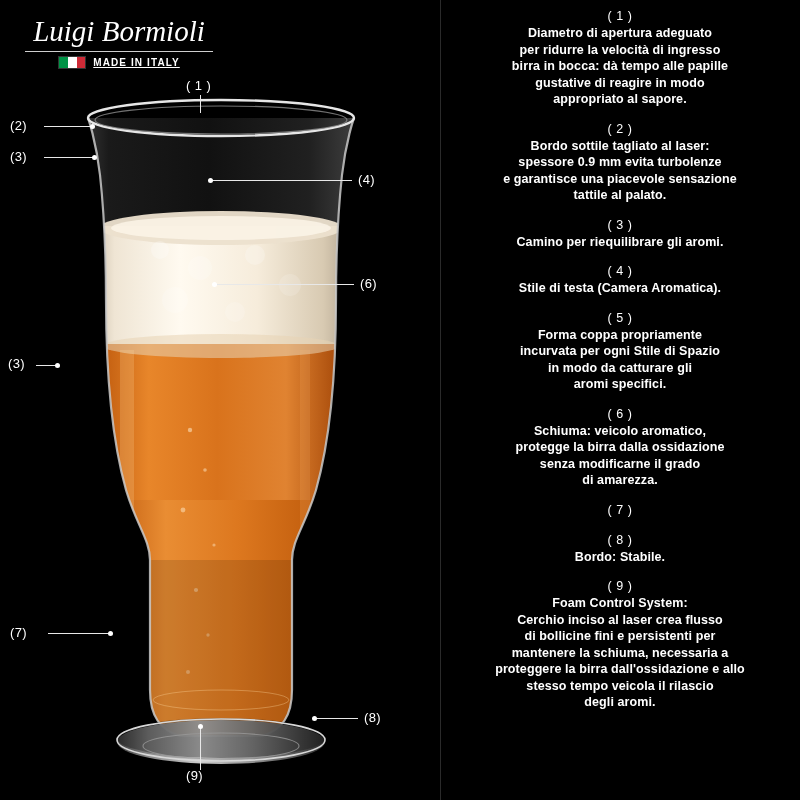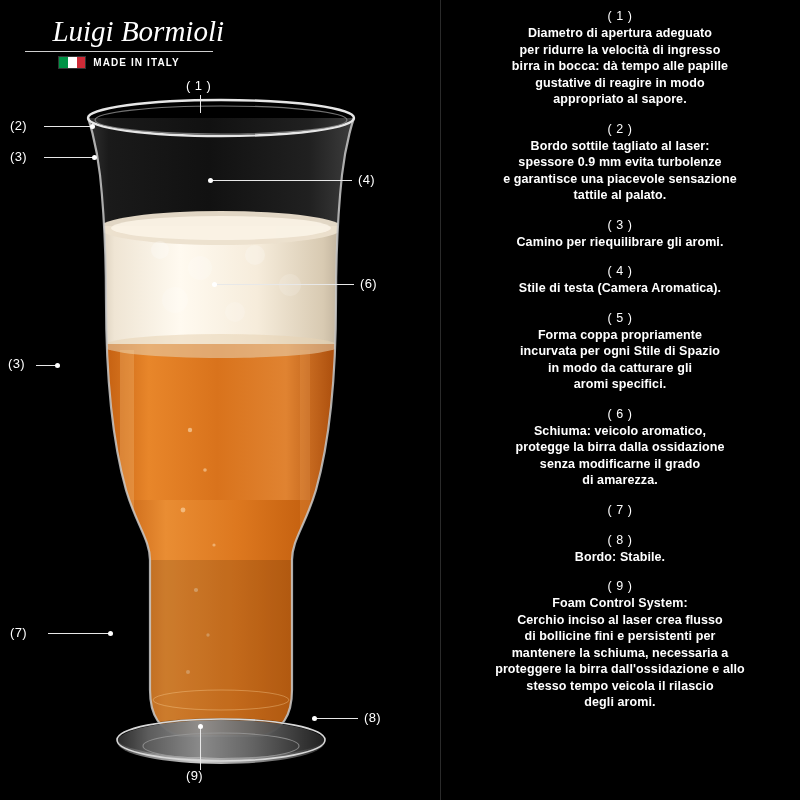--- a/index.html
+++ b/index.html
@@ -20,21 +20,21 @@
     height: 800px;
     background: #000000;
   }
 
   
   #brand {
     position: absolute;
     left: 14px;
     top: 14px;
     width: 210px;
-    text-align: right;
+    text-align: center;
   }
   #brand .wordmark {
     font-family: "Liberation Serif", serif;
     font-style: italic;
     font-size: 29px;
     line-height: 34px;
     color: #ffffff;
     letter-spacing: 0px;
     white-space: nowrap;
   }
@@ -42,20 +42,21 @@
     width: 188px;
     height: 1px;
     background: #cfcfcf;
     margin: 3px auto 4px auto;
   }
   #brand .madein {
     display: flex;
     align-items: center;
     justify-content: center;
     gap: 7px;
+    text-decoration: underline;
   }
   #brand .flag {
     width: 26px;
     height: 11px;
     display: flex;
     border: 1px solid #333;
   }
   #brand .flag i { display: block; height: 100%; width: 33.34%; }
   #brand .flag .g { background: #009246; }
   #brand .flag .w { background: #ffffff; }

